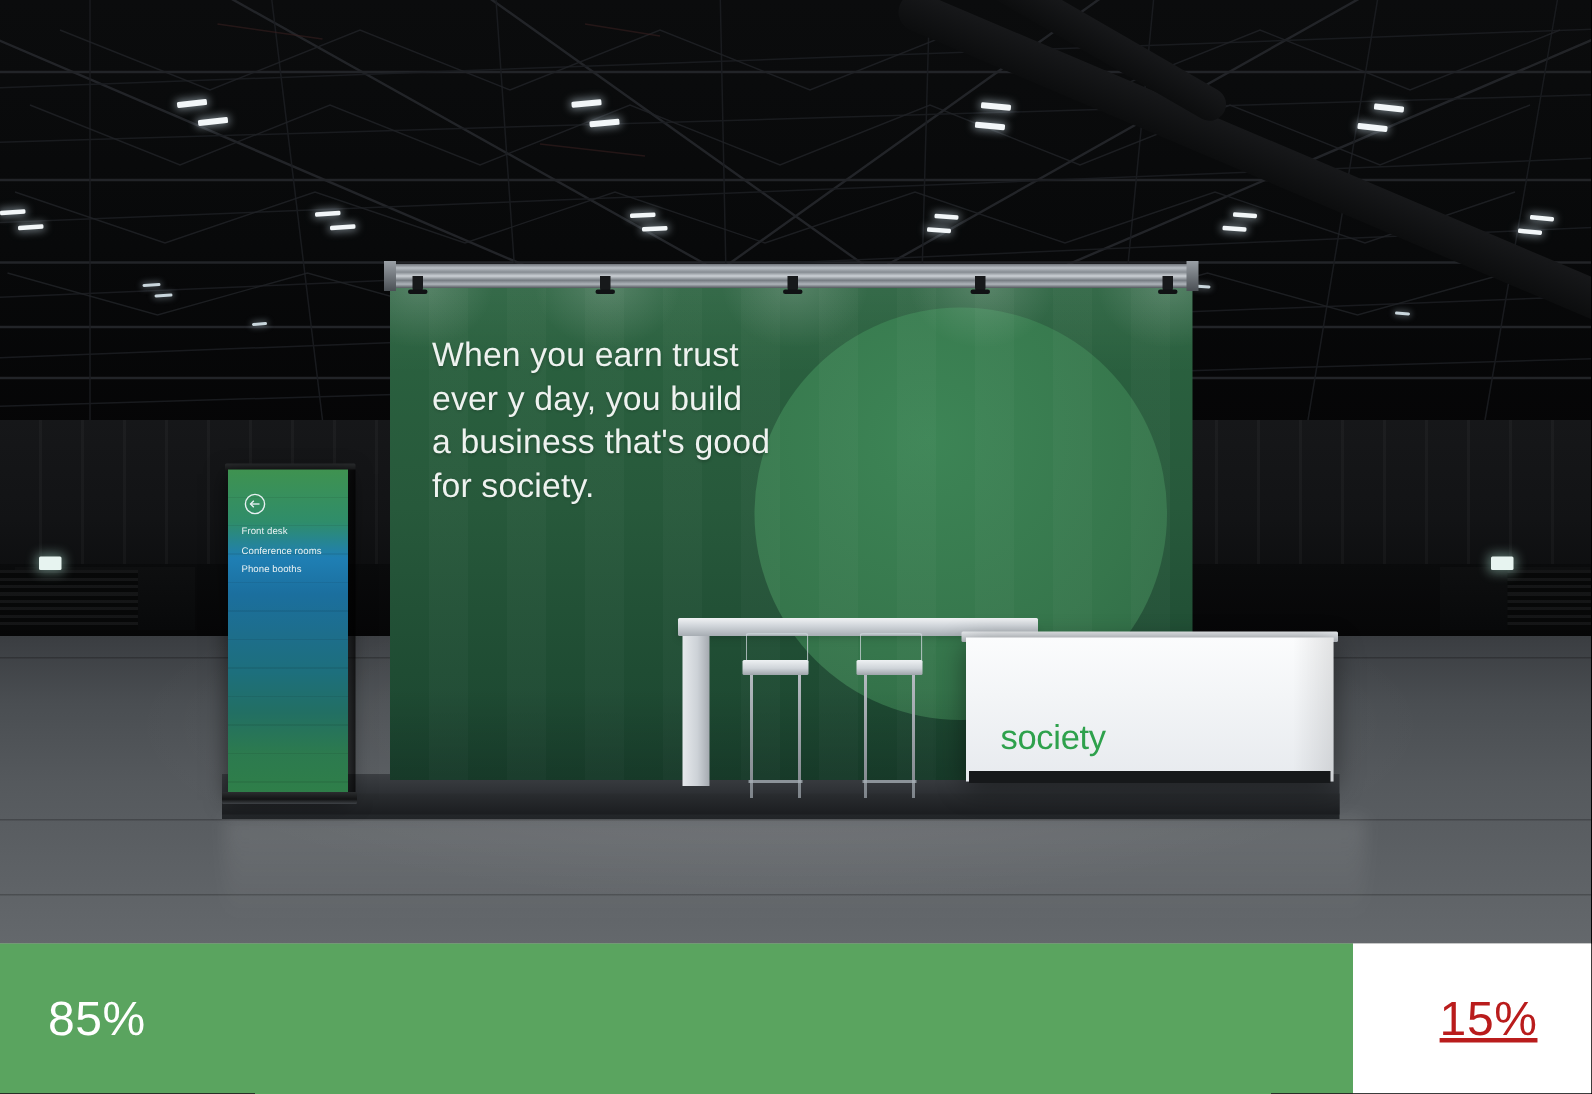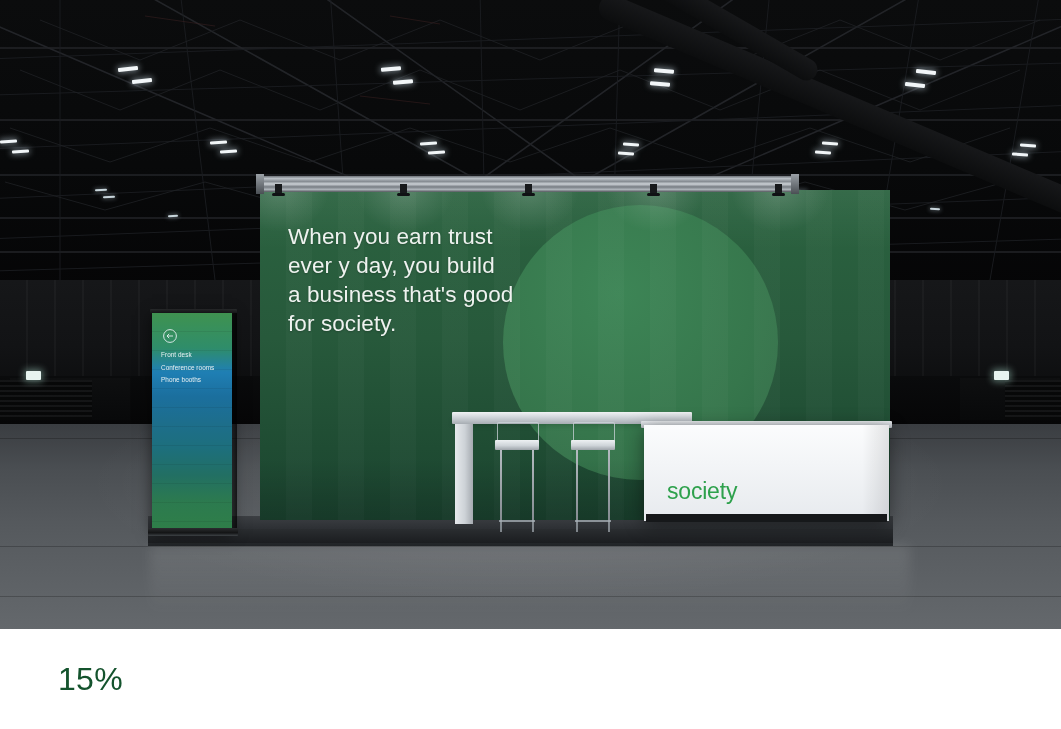--- a/index.html
+++ b/index.html
@@ -140,21 +140,21 @@
     position: absolute;
     left: 148px; top: 529px;
     width: 745px; height: 14px;
     background: linear-gradient(180deg, #2a2d30, #1b1d20);
   }
 
   
   .greenwall {
     position: absolute;
     left: 260px; top: 190px;
-    width: 630px; height: 330px;
+    width: 535px; height: 330px;
     background:
       linear-gradient(180deg, rgba(255,255,255,.05) 0%, rgba(0,0,0,0) 18%),
       linear-gradient(180deg, #2b6340 0%, #27593b 45%, #1f4c33 78%, #1b4430 100%);
     overflow: hidden;
   }
   .greenwall-circle {
     position: absolute;
     left: 243px; top: 15px;
     width: 275px; height: 275px;
     border-radius: 50%;
@@ -580,18 +580,21 @@
     <div class="desk-top"></div>
     <div class="desk">
       <div class="desk-right-shade" style="left:218px; top:0;"></div>
     </div>
     <div class="desk-kick"></div>
     <div class="desk-logo" style="color: rgb(46, 161, 76);">society</div>
 
   </div>
 
   <div id="bottombar">
+    <div class="bar-seg bar-seg-left" id="seg-left" style="width: 85%; background: rgb(90, 164, 95);">
+      <span class="bar-label bar-label-left" style="color: rgb(255, 255, 255);">85%</span>
+    </div>
     <div class="bar-seg bar-seg-right" id="seg-right" style="width: 15%; background: rgb(255, 255, 255);">
-      <span class="bar-label bar-label-right" style="color: #14532d;">15%</span>
+      <span class="bar-label bar-label-right" style="color: #b91c1c; text-decoration: underline;">15%</span>
     </div>
   </div>
 
 </div>
 
 </body></html>

